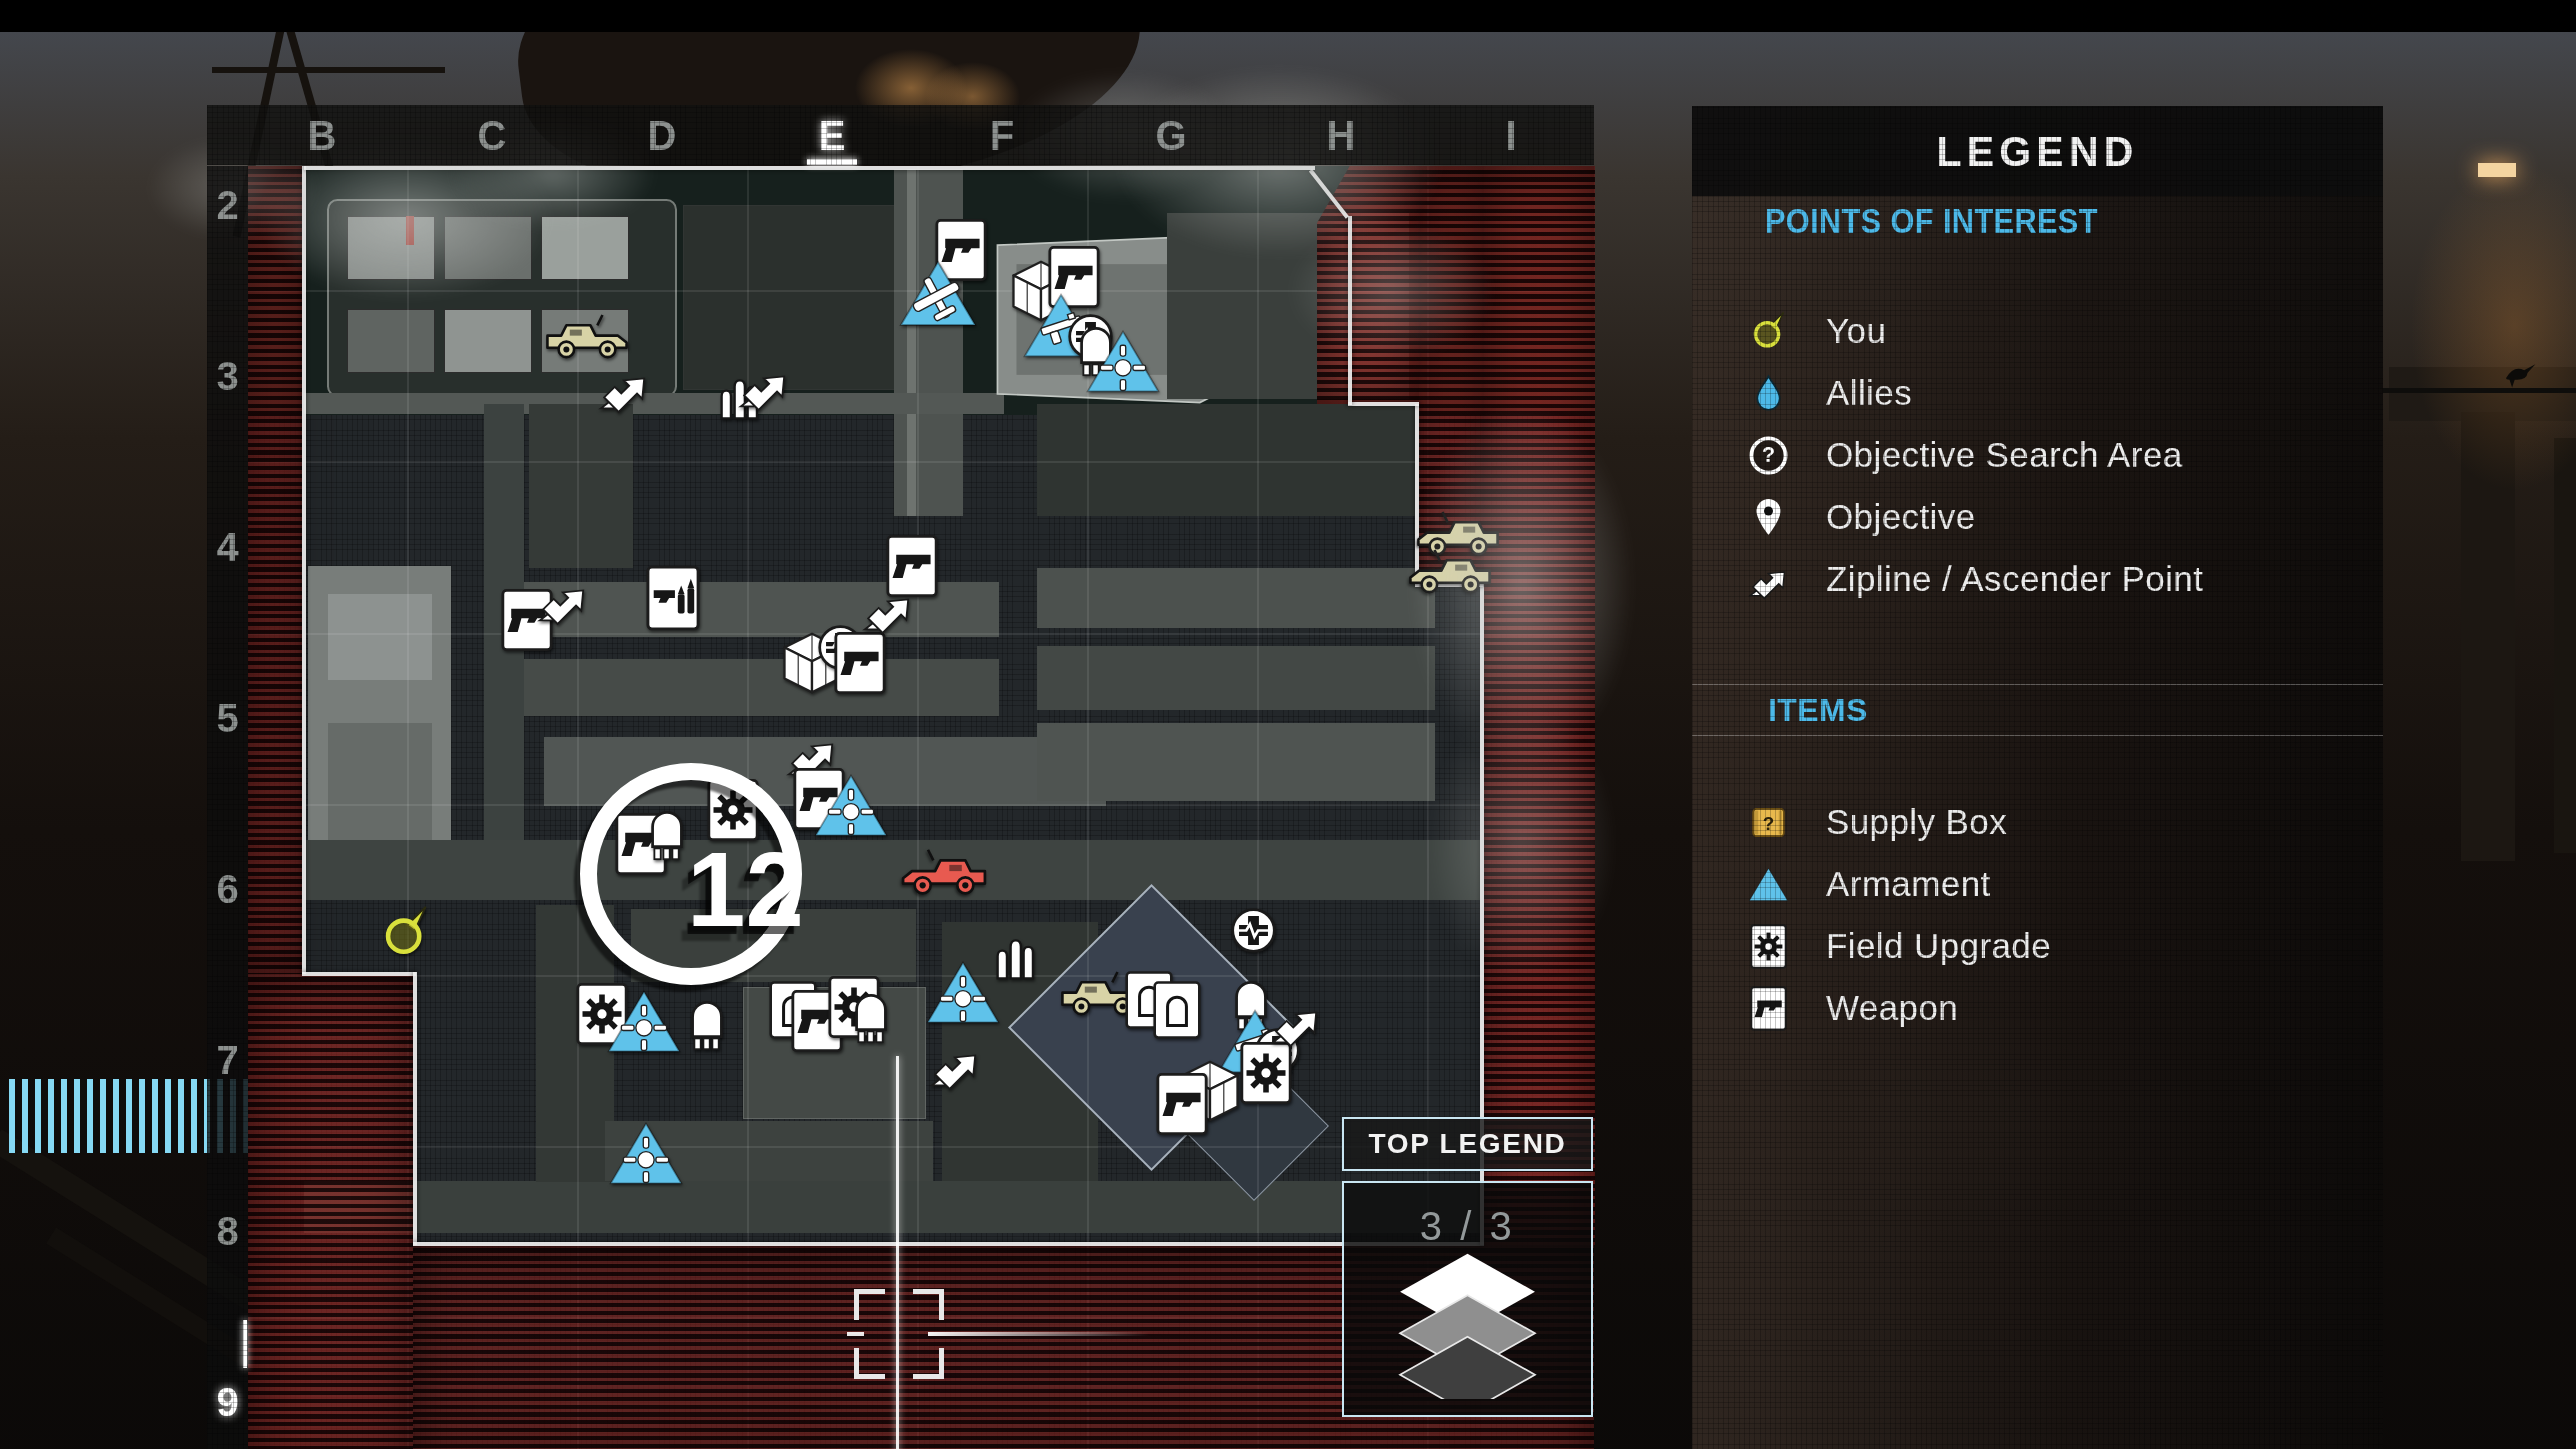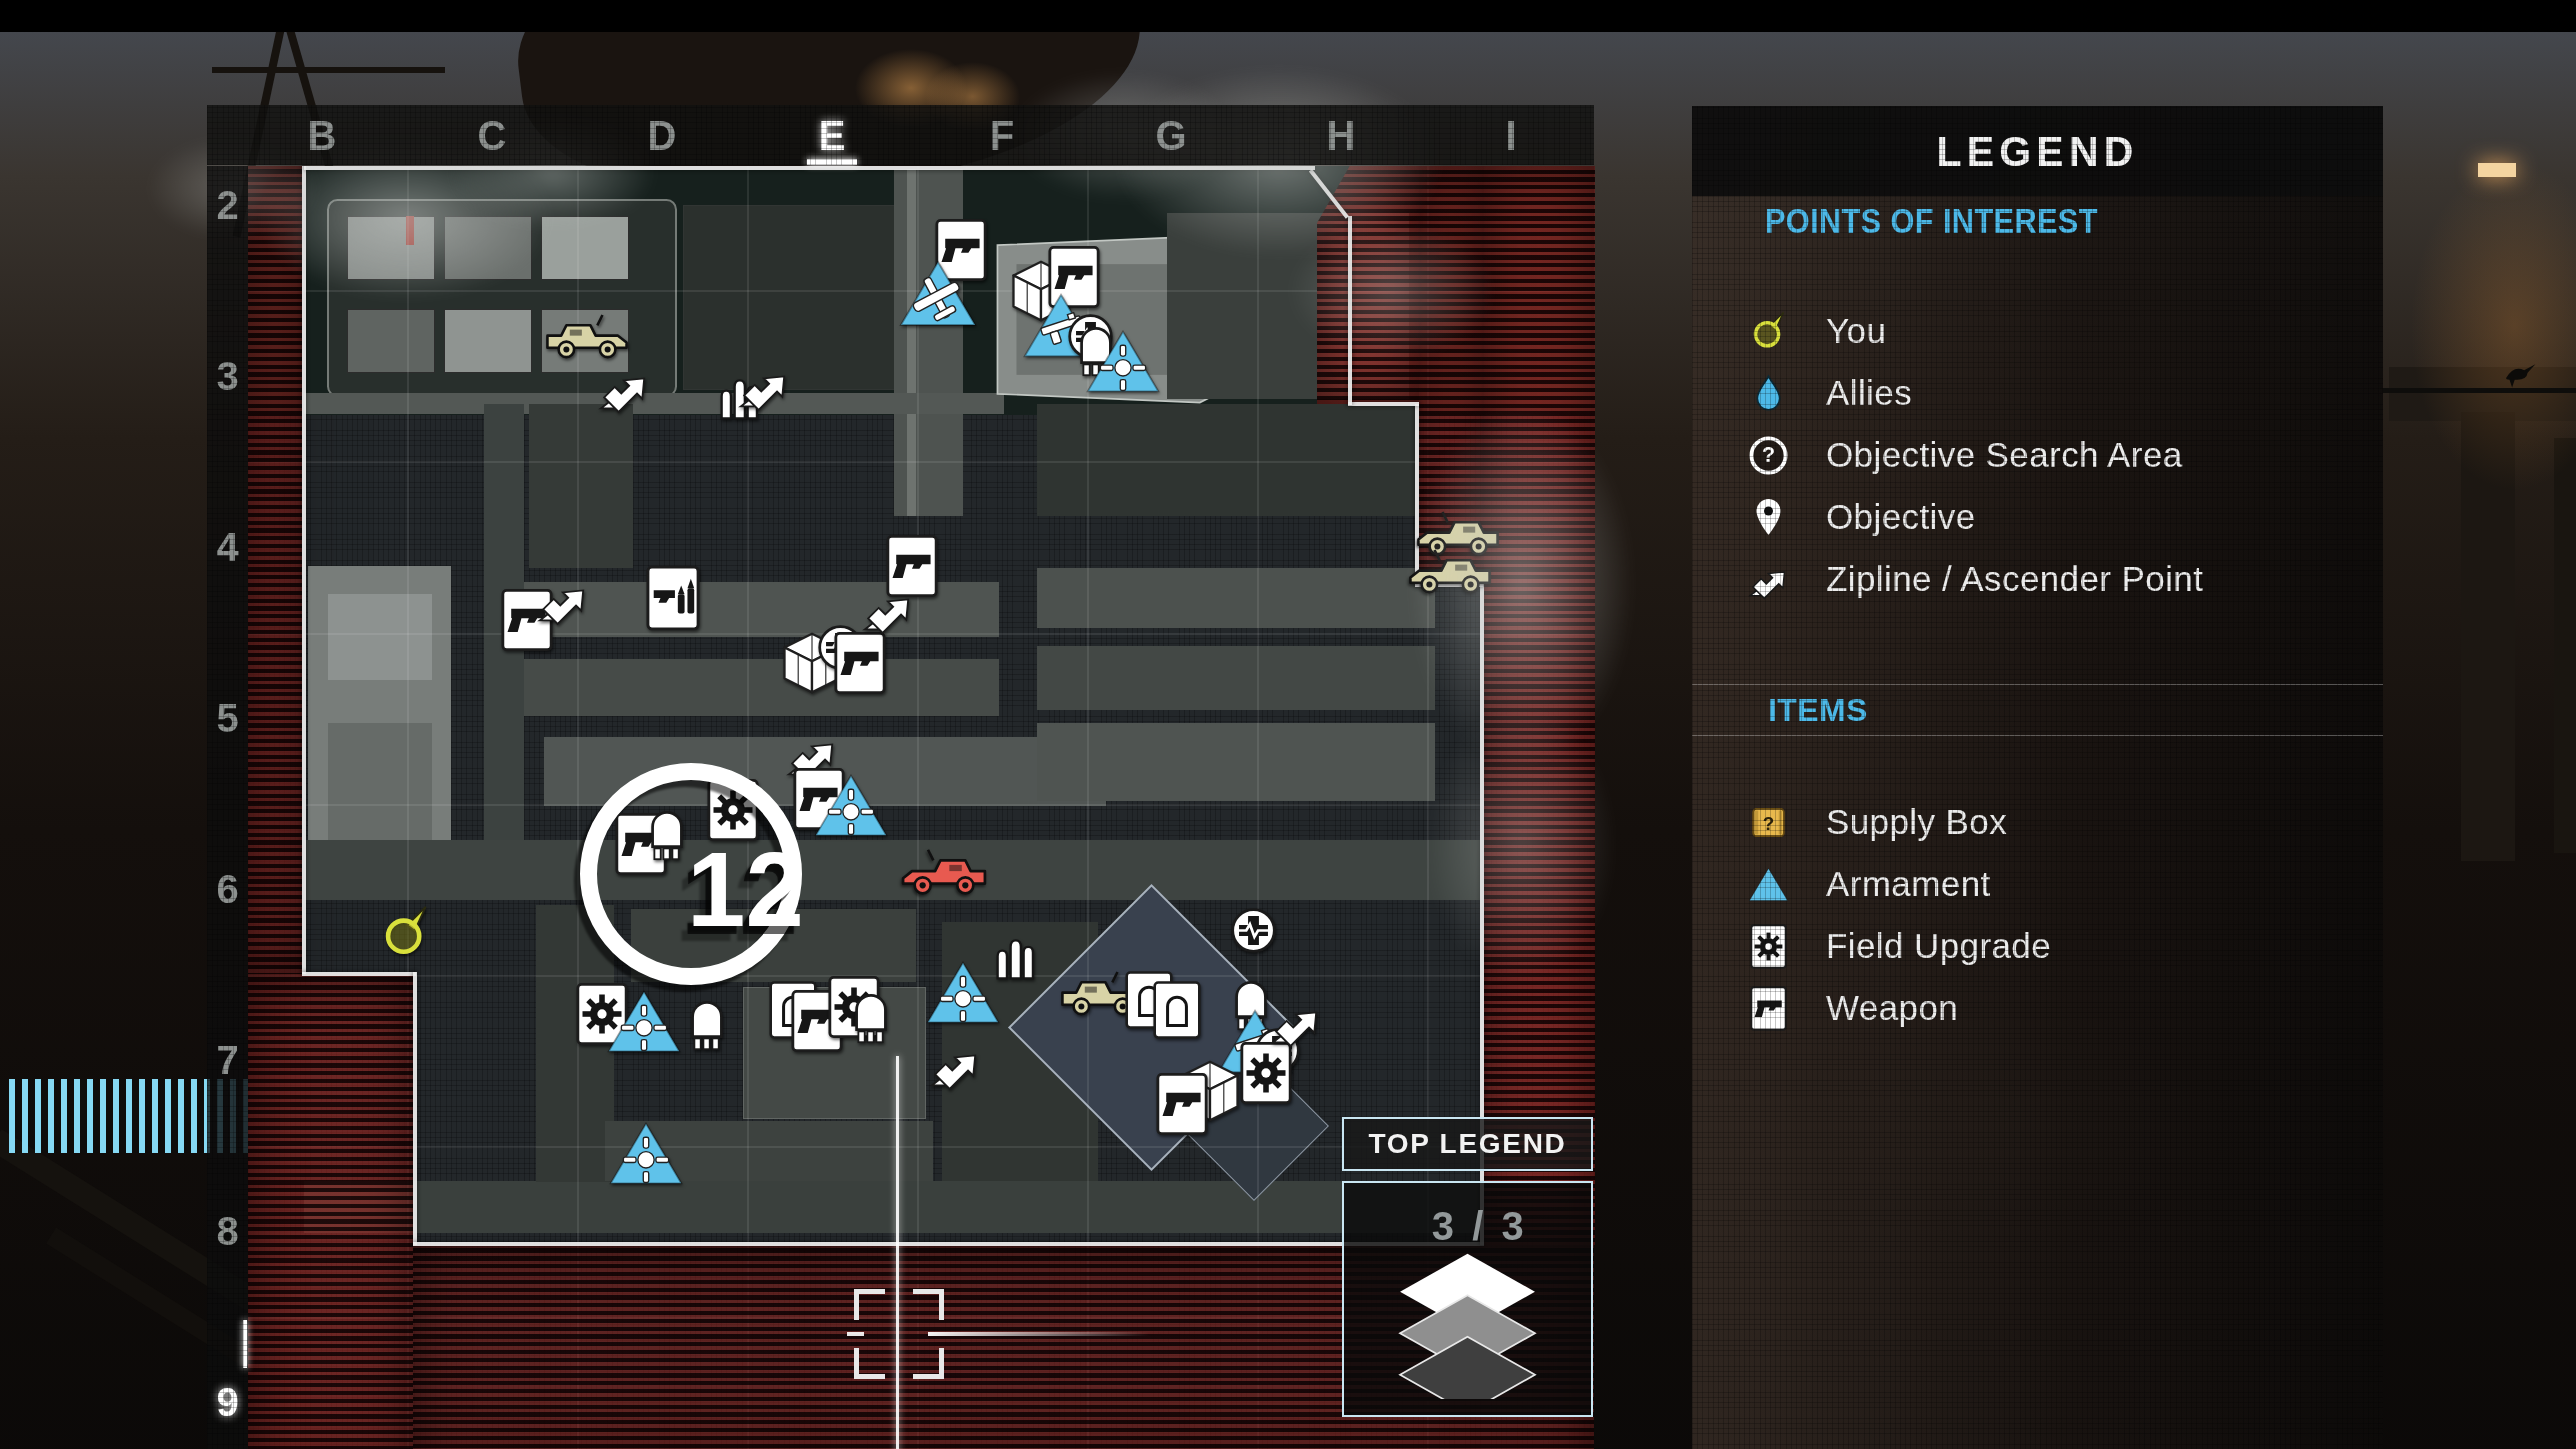--- a/index.html
+++ b/index.html
@@ -68,21 +68,21 @@
   .legend-row{display:flex;align-items:center;height:62px;padding-left:54px;}
   .legend-icon{width:45px;display:flex;justify-content:center;align-items:center;}
   .legend-label{margin-left:35px;font-size:35px;color:#ececec;letter-spacing:0.4px;}
   
   .floor-title-box{left:1342px;top:1085px;width:247px;height:50px;border:2.6px solid #c9e6f2;
     background:rgba(24,24,24,.82);display:flex;align-items:center;justify-content:center;}
   .floor-title{font-size:28px;font-weight:bold;color:#f2f2f2;letter-spacing:1.7px;}
   .floor-box{left:1342px;top:1149px;width:247px;height:232px;border:2.6px solid #c9e6f2;
     background:rgba(10,10,10,.82);}
   .floor-count{position:absolute;left:0;top:21px;width:100%;text-align:center;
-    font-size:40px;font-weight:bold;color:#93999a;letter-spacing:3.5px;padding-left:12px;}
+    font-size:40px;font-weight:normal;color:#93999a;letter-spacing:3.5px;}
   .switch-row{left:1227px;top:1402px;width:363px;height:48px;display:flex;align-items:center;
     justify-content:flex-end;gap:8.6px;}
   .switch-label{font-size:36px;font-weight:bold;color:#fff;letter-spacing:0.9px;transform:scale(.95,1.05);
     text-shadow:0 1.7px 3.5px rgba(0,0,0,.8);}
   .bluebar{left:8.6px;top:1047px;width:321px;height:74px;
     background:repeating-linear-gradient(90deg,#86d9f4 0 6px,rgba(10,16,20,.15) 6px 13px);
     -webkit-mask-image:linear-gradient(90deg,#000 65%,transparent);
     mask-image:linear-gradient(90deg,#000 65%,transparent);
     box-shadow:0 0 40px rgba(130,210,245,.3);}
 </style>

